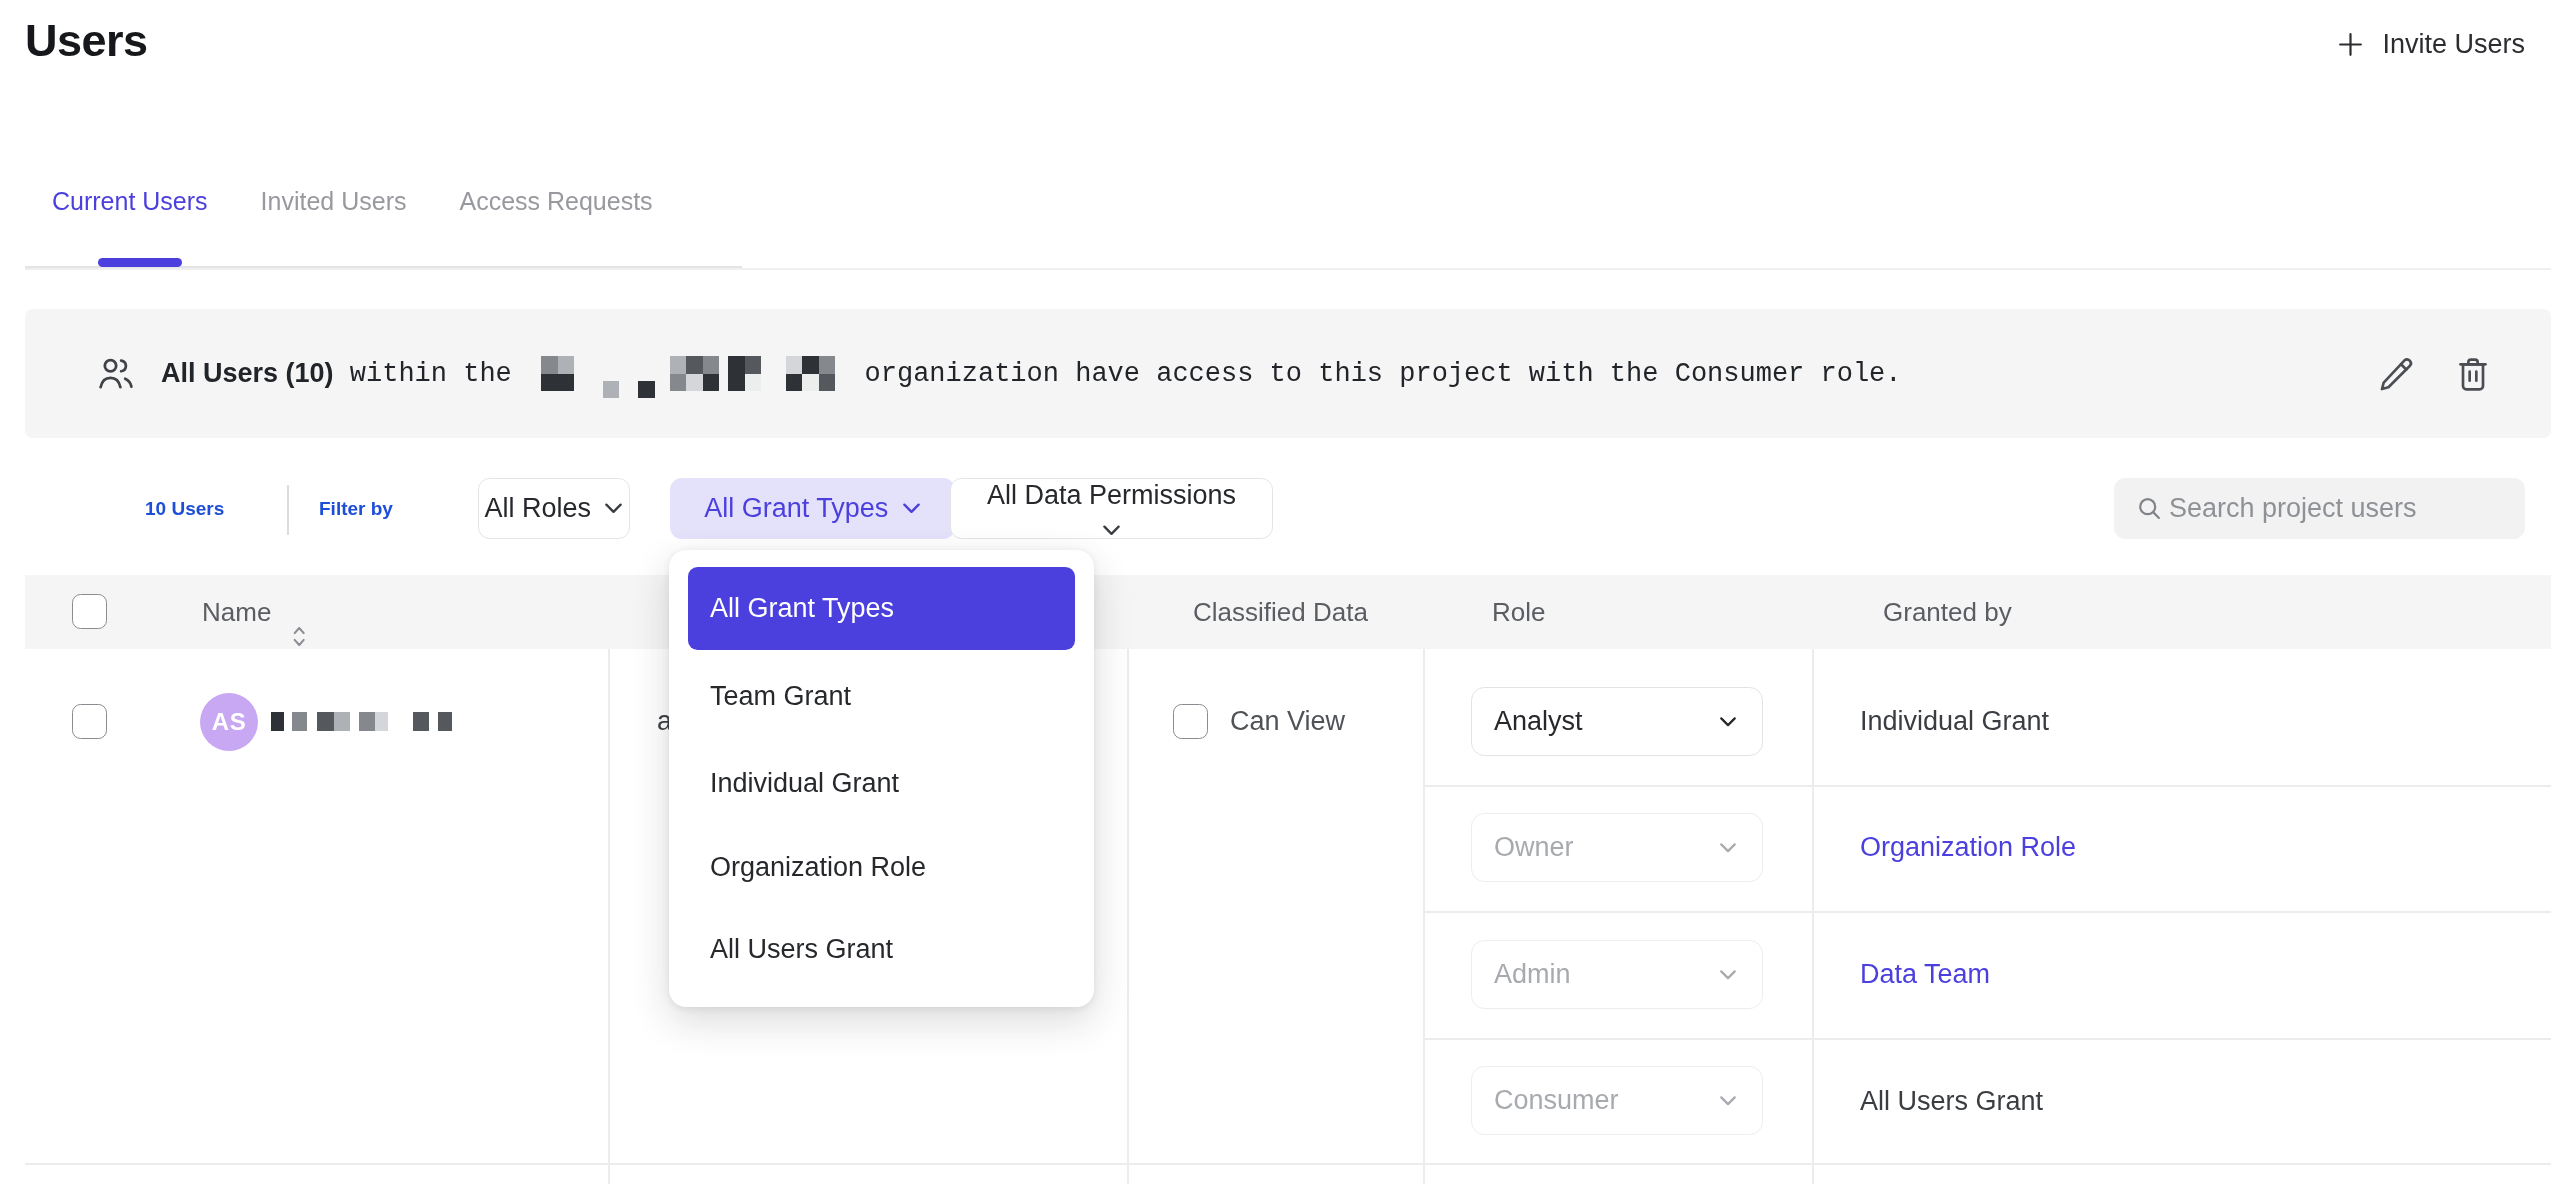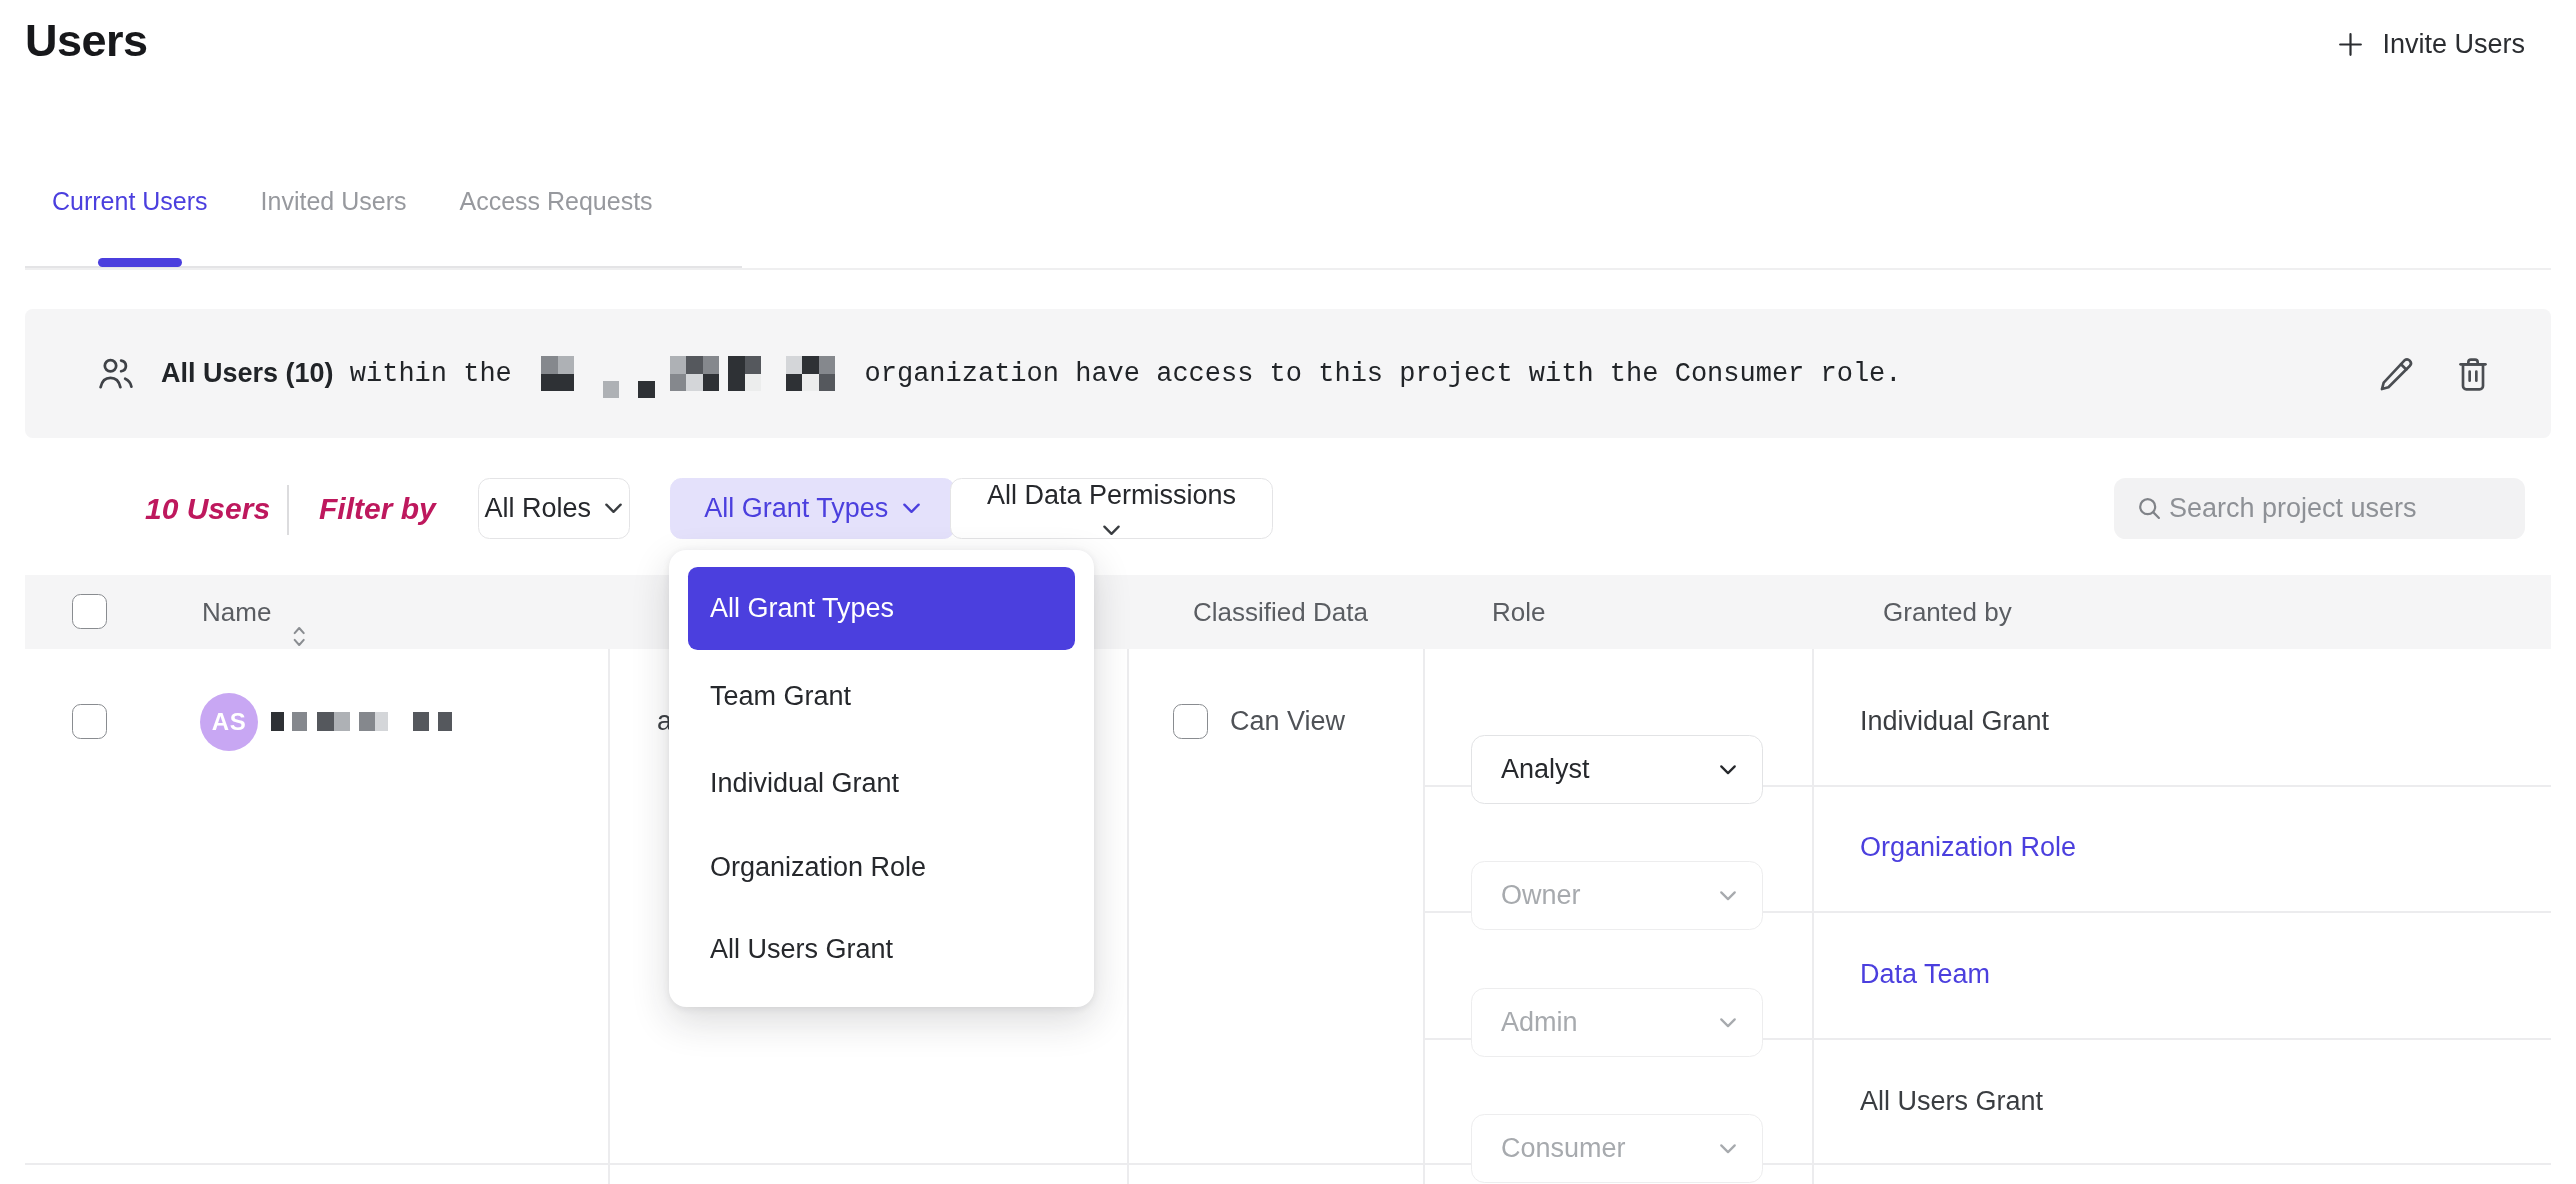--- a/index.html
+++ b/index.html
@@ -36,42 +36,42 @@
   .c2 { grid-template-columns:16.3px 16.3px; }
   .c3 { grid-template-columns:16.3px 16.3px 16.3px; }
   .g1{background:#2e3135}.g2{background:#55585d}.g3{background:#85888d}
   .g4{background:#aeb1b5}.g5{background:#d4d6d9}.g6{background:#eceded}
   .mgap { display:inline-block; }
 
   .name-mosaic { display:flex; align-items:center; }
   .name-mosaic i { display:inline-block; height:19px; }
 
   
-  .fb-text { font-size:30px; font-weight:700; color:#be185d; line-height:61px;font-style:italic; }
+  .fb-text { font-size:19px; font-weight:700; color:#1d4ed8; line-height:61px; }
   .vdiv { left:287px; top:485px; width:1.9px; height:50px; background:#dcdcde; }
   .filter-btn { height:61px; border-radius:11.5px; display:flex; align-items:center; justify-content:center;
     gap:13.4px; font-family:inherit; font-size:27px; font-weight:500; color:#26282c; background:#fff;
     border:1.9px solid #e4e4e6; cursor:pointer; }
   .filter-btn.chip { background:#E4E1FB; border-color:#E4E1FB; color:#4B3FDE; }
   #search-box { left:2114px; top:478px; width:411px; height:61px; background:#f2f2f3; border-radius:11.5px;
     display:flex; align-items:center; padding:0 21px; gap:5px; }
   #search-box input { border:none; background:transparent; outline:none; font-family:inherit;
     font-size:27px; color:#45484c; width:100%; }
   #search-box input::placeholder { color:#8e9196; }
 
   
   #thead { left:25px; top:575px; width:2526px; height:74px; background:#F5F5F6; }
   .th { position:absolute; top:0; height:74px; line-height:74px; font-size:26px; color:#5a5d62; white-space:nowrap; }
   .cbx { position:absolute; width:35px; height:35px; background:#fff; border:1.9px solid #898c90; border-radius:8.6px; cursor:pointer; }
   .vline { width:1.9px; background:#ececee; }
   .hline { height:1.9px; background:#ececee; }
   .cell-text { position:absolute; font-size:27px; line-height:33px; white-space:nowrap; }
   .role-select { position:absolute; left:1471px; width:292px; height:69px; border:1.9px solid #e2e3e5; border-radius:13.4px;
-    background:#fff; display:flex; align-items:center; justify-content:space-between; padding:0 25px 0 29px;
-    font-size:27px; font-weight:500; color:#26282c; cursor:pointer;margin-top:48px; }
+    background:#fff; display:flex; align-items:center; justify-content:space-between; padding:0 25px 0 22px;
+    font-size:27px; font-weight:500; color:#26282c; cursor:pointer; }
   .role-select.disabled { border-color:#ededee; color:#a7aaae; }
   .avatar { left:200px; top:693px; width:58px; height:58px; border-radius:50%; background:#C8A7F3;
     display:flex; align-items:center; justify-content:center; color:#fff; font-size:24px; font-weight:700; letter-spacing:0.5px; }
   .link { color:#4B3FDE; cursor:pointer; }
 
   
   #grant-dropdown { left:669px; top:550px; width:425px; height:457px; background:#fff; border-radius:17.3px;
     box-shadow:0 13.4px 38px rgba(30,30,40,0.16), 0 1.9px 7.7px rgba(30,30,40,0.08); z-index:5; }
   #grant-dropdown .sel { position:absolute; left:19px; top:17.3px; width:387px; height:83px; border-radius:9.6px;
     background:#4B3FDE; color:#fff; font-size:27px; font-weight:500; line-height:83px; padding-left:22px; cursor:pointer; }

